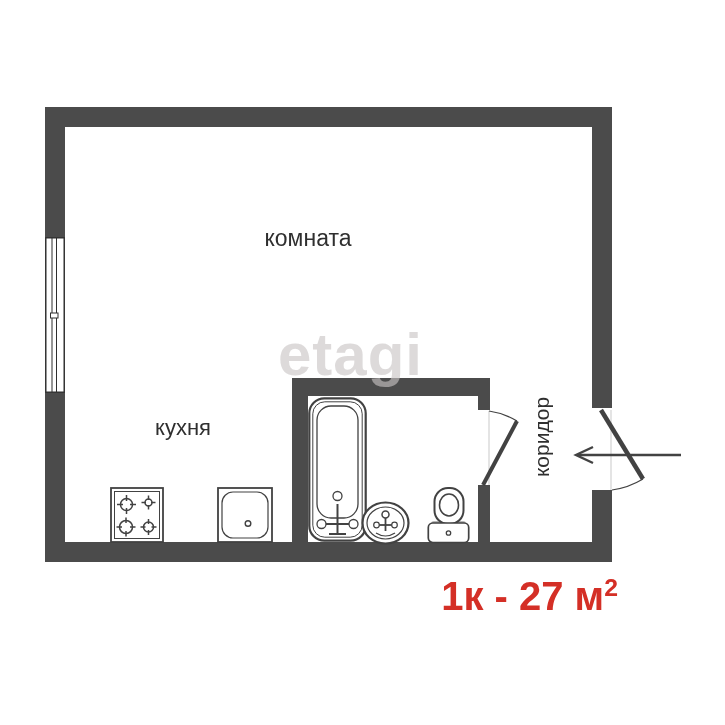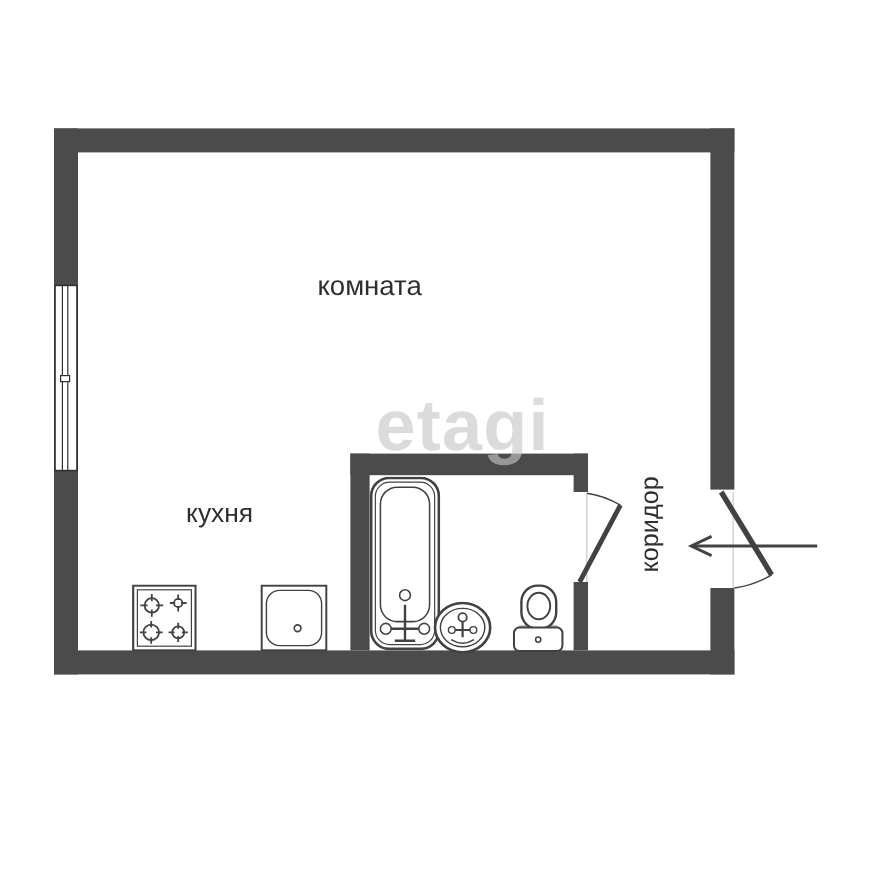--- a/index.html
+++ b/index.html
@@ -16,21 +16,21 @@
   .overlay{position:absolute;left:0;top:0;z-index:3;color:var(--line,#424242);}
   .label{position:absolute;z-index:4;text-align:center;line-height:1.15;
          color:var(--text,#2f2f2f);white-space:nowrap;}
   .label-living{left:233px;top:225px;width:150px;font-size:23px;}
   .label-kitchen{left:108px;top:415px;width:150px;font-size:22px;}
   .label-kitchen-area{left:108px;top:451px;width:150px;font-size:22px;}
   .label-corridor{left:487px;top:425px;width:110px;height:24px;font-size:21px;
                   transform:rotate(-90deg);transform-origin:center;}
   sup{font-size:0.62em;line-height:0;}
   .watermark{position:absolute;left:278px;top:320px;width:180px;z-index:5;
-             font-size:60px;font-weight:bold;letter-spacing:1px;text-align:right;
+             font-size:60px;font-weight:bold;letter-spacing:1px;text-align:left;
              color:var(--watermark,#c9c5c5);opacity:0.62;user-select:none;}
   .caption{position:absolute;left:420px;top:574px;width:198px;z-index:4;
            text-align:right;font-size:40px;font-weight:600;
            color:var(--accent-red,#d42f26);white-space:nowrap;}
   .window-frame{position:absolute;left:45px;top:237px;z-index:2;}
 </style>
 </head>
 <body style="--wall: #4b4b4b; --line: #424242; --text: #2f2f2f; --accent-red: #d42f26; --watermark: #c9c5c5; --faint: #c9c9c9; --background: #ffffff;">
 
 <div class="stage">
@@ -155,14 +155,15 @@
       <polyline points="593,447 576,455 593,463"></polyline>
     </g>
   </svg>
 
   <div class="label label-kitchen">кухня</div>
   <div class="label label-living">комната</div>
   <div class="label label-corridor">коридор</div>
 
   <div class="watermark">etagi</div>
 
+  <div class="caption"><span>1к - 27 м</span><sup>2</sup></div>
 
 </div>
 
 </body></html>

